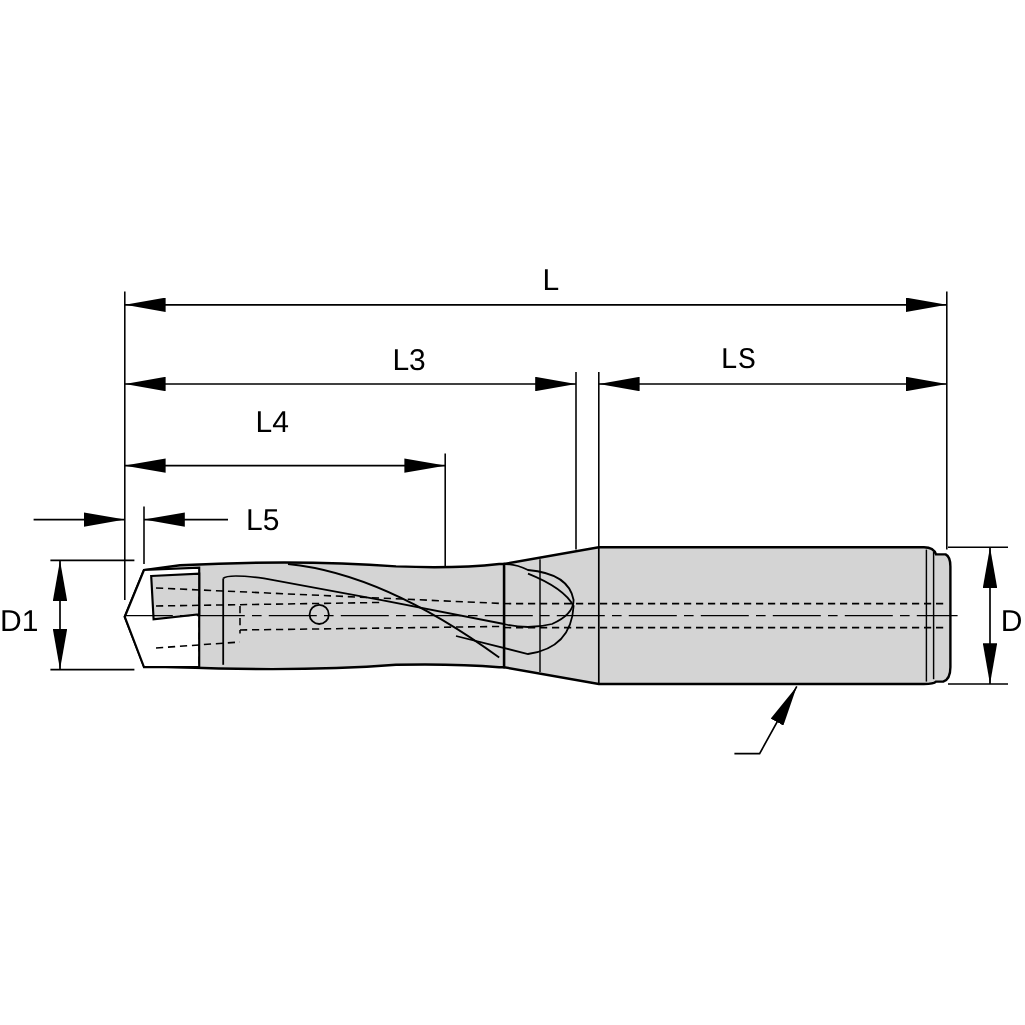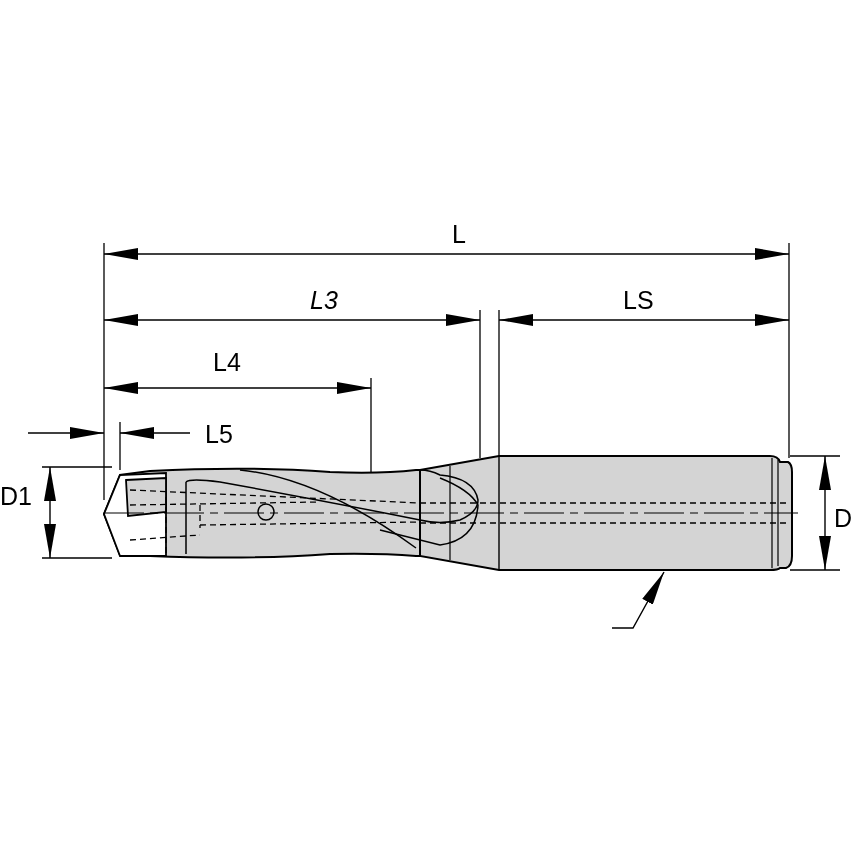--- a/index.html
+++ b/index.html
@@ -78,18 +78,18 @@
   <circle cx="266" cy="512" r="8" fill="#d4d4d4" stroke="#000" stroke-width="1.5"></circle>
 
   <line x1="104" y1="513" x2="798" y2="513" stroke="#000" stroke-width="1.2" stroke-dasharray="40,6,8,6"></line>
 
   <g stroke="#000" stroke-width="1.4" fill="none">
     <polyline points="612,628 633,628 664,572" marker-end="url(#arrBig)"></polyline>
   </g>
 </svg>
 
 <div class="dim-label" style="left:452px;top:222px;">L</div>
-<div class="dim-label" style="left:310px;top:288px;font-style:italic;">L3</div>
-<div class="dim-label" style="left:623px;top:288px;">LS</div>
-<div class="dim-label" style="left:213px;top:350px;">L4</div>
+<div class="dim-label" style="left:327px;top:288px;">L3</div>
+<div class="dim-label" style="left:600px;top:288px;font-family:Liberation Mono, monospace;">LS</div>
+<div class="dim-label" style="left:213px;top:340px;">L4</div>
 <div class="dim-label" style="left:205px;top:422px;">L5</div>
-<div class="dim-label" style="left:0px;top:484px;">D1</div>
+<div class="dim-label" style="left:0px;top:506px;">D1</div>
 <div class="dim-label" style="left:834px;top:506px;">D</div>
 
 </body></html>

